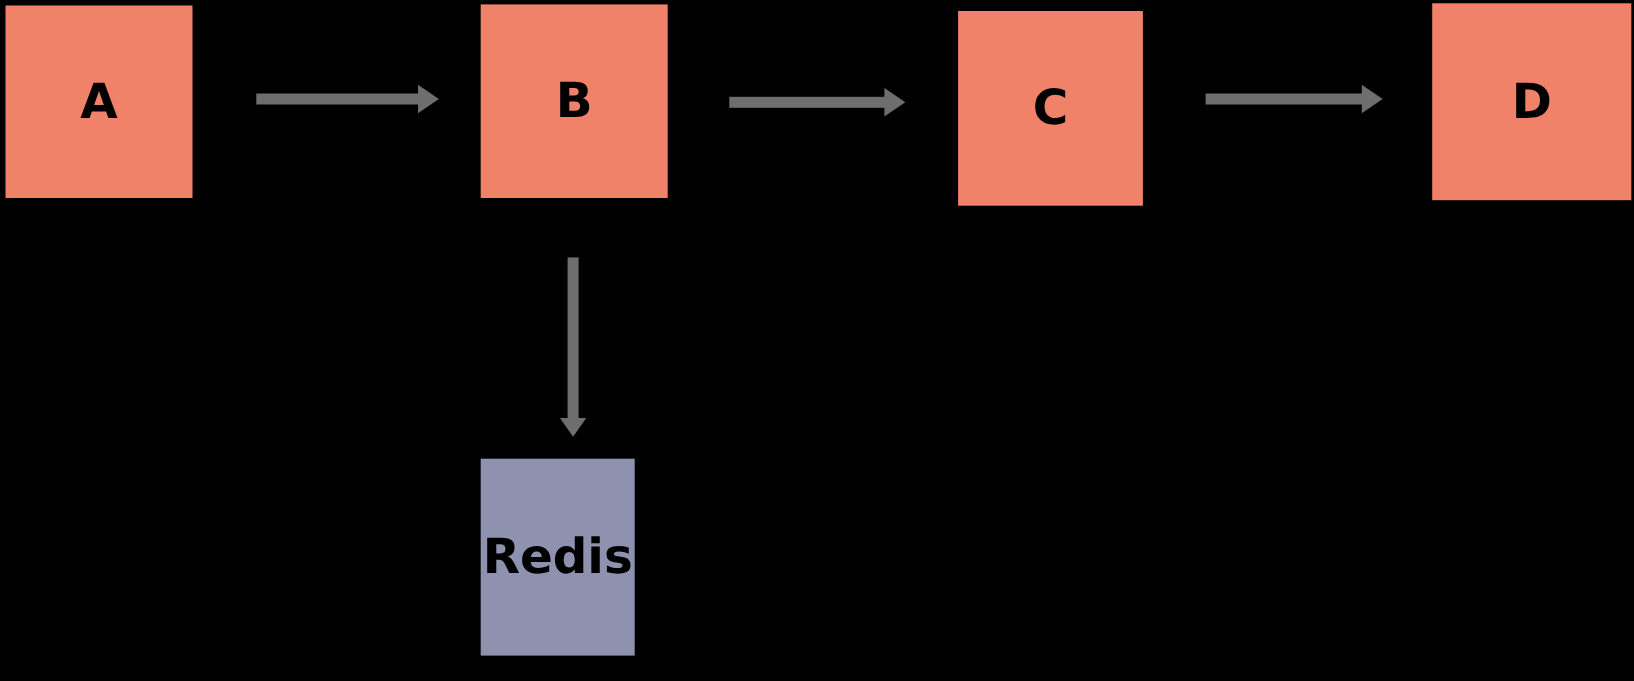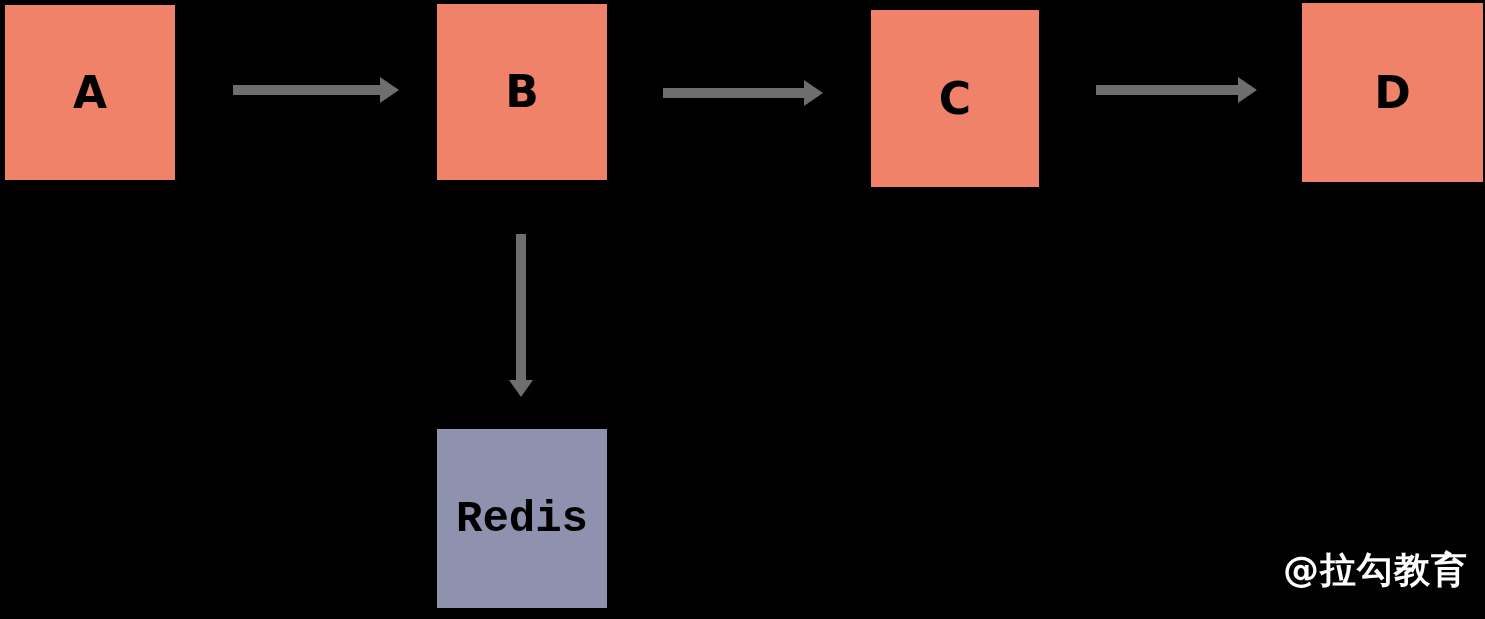--- a/index.html
+++ b/index.html
@@ -28,23 +28,22 @@
     font-size: 44px;
     font-weight: bold;
     color: var(--color-node-label, #000000);
     line-height: 1;
   }
   .node-a { left: 5px;    top: 5px;  width: 170px; height: 175px; }
   .node-b { left: 437px;  top: 4px;  width: 170px; height: 176px; }
   .node-c { left: 871px;  top: 10px; width: 168px; height: 177px; }
   .node-d { left: 1302px; top: 3px;  width: 181px; height: 179px; }
   .node-redis {
-    left: 437px; top: 429px; width: 170px; height: 179px;
+    left: 437px; top: 417px; width: 140px; height: 179px;
     background: var(--color-redis-fill, #8E92AE);
-    font-family: Liberation Mono, monospace;
   }
 
   
   .shaft-h {
     position: absolute;
     height: 10px;
     background: var(--color-arrow, #6E6E6E);
   }
   .shaft-v {
     position: absolute;
@@ -124,15 +123,14 @@
   <div>
     <div class="shaft-h arrow-cd-shaft"></div>
     <div class="head-right arrow-cd-head"></div>
   </div>
 
   <div>
     <div class="shaft-v arrow-bredis-shaft"></div>
     <div class="head-down arrow-bredis-head"></div>
   </div>
 
-  <div class="watermark">@拉勾教育</div>
 
 </div>
 
 </body></html>

